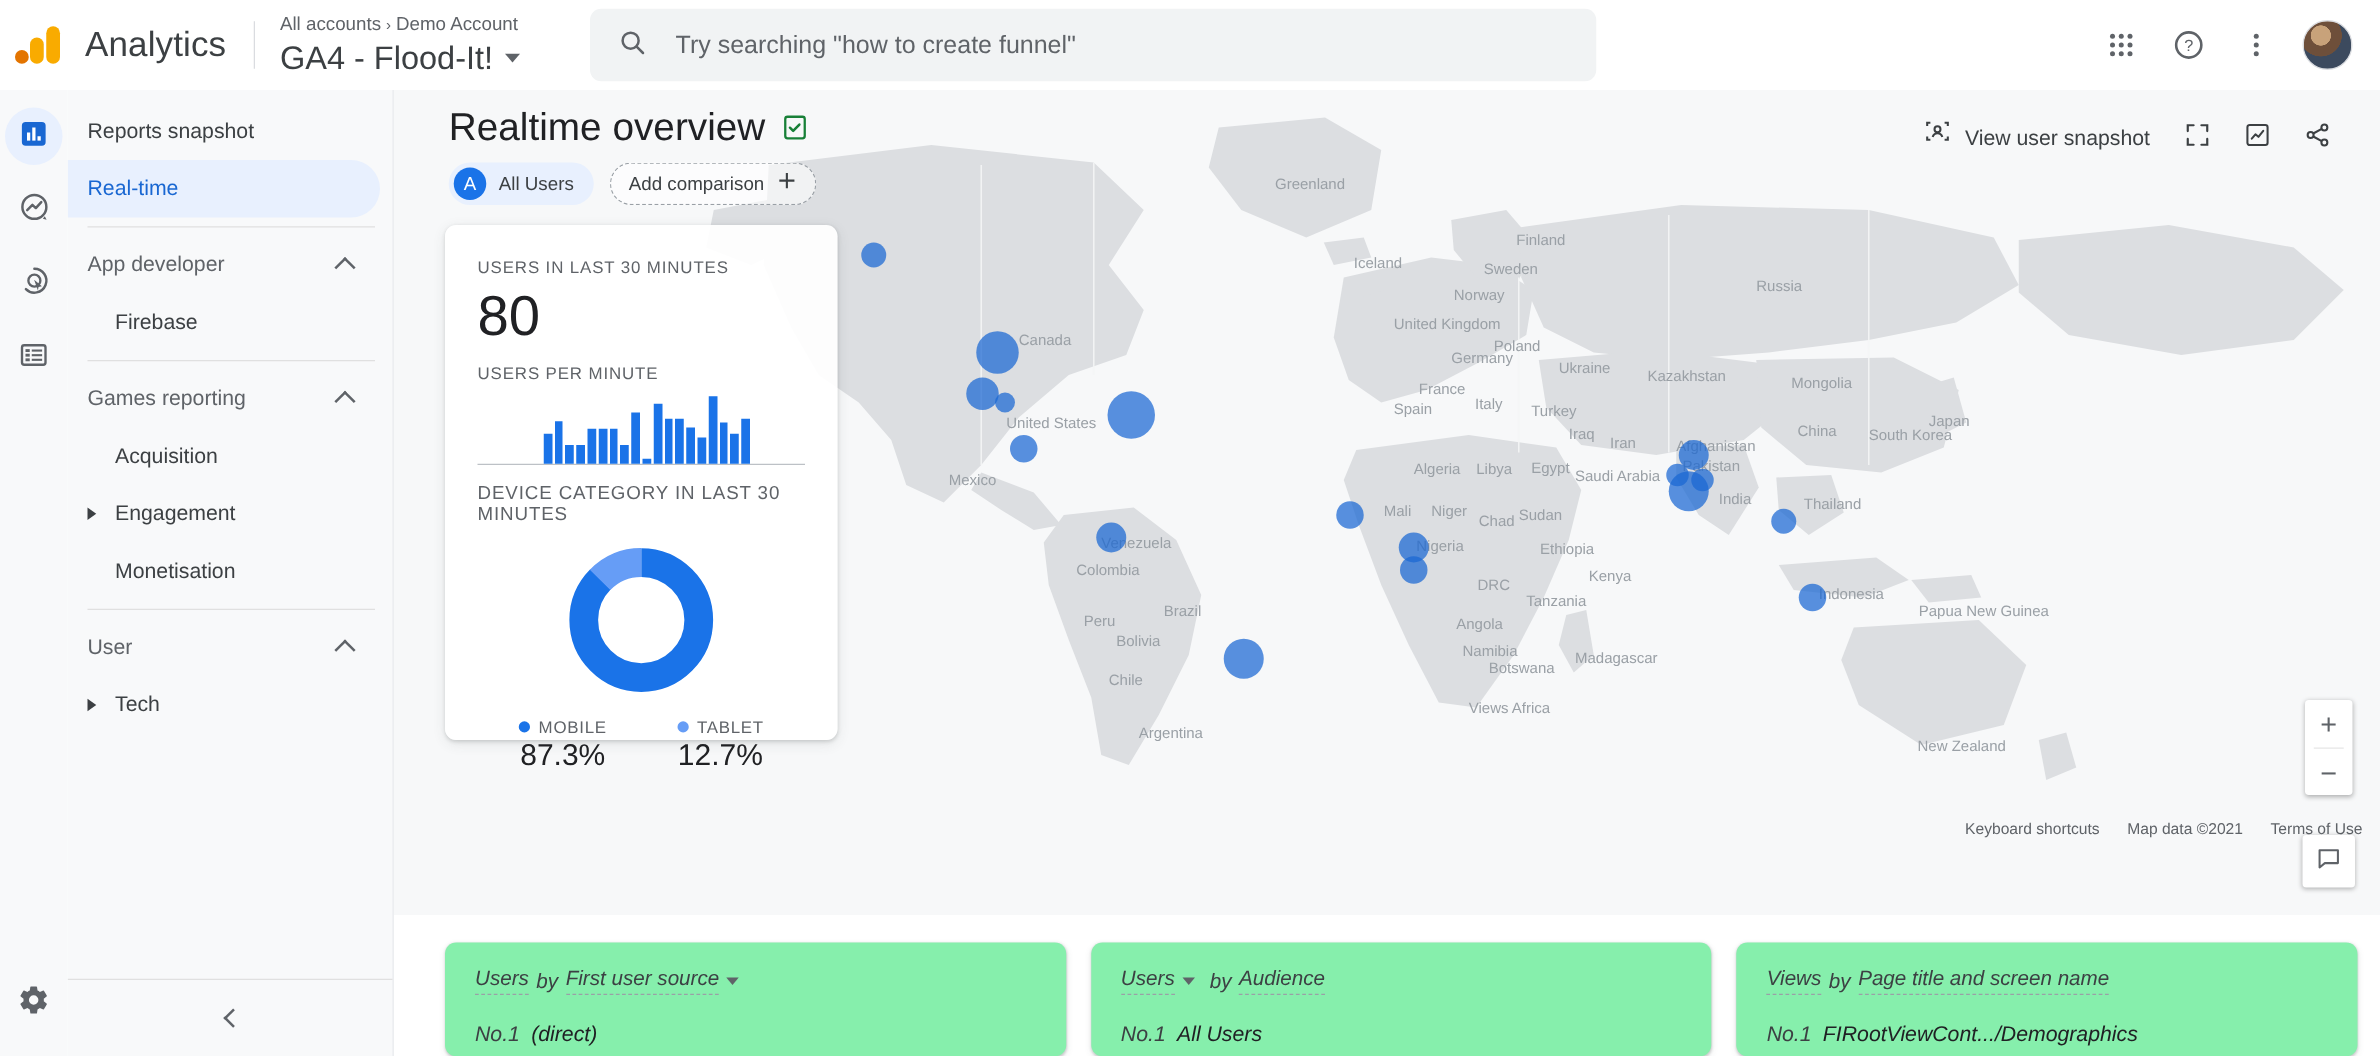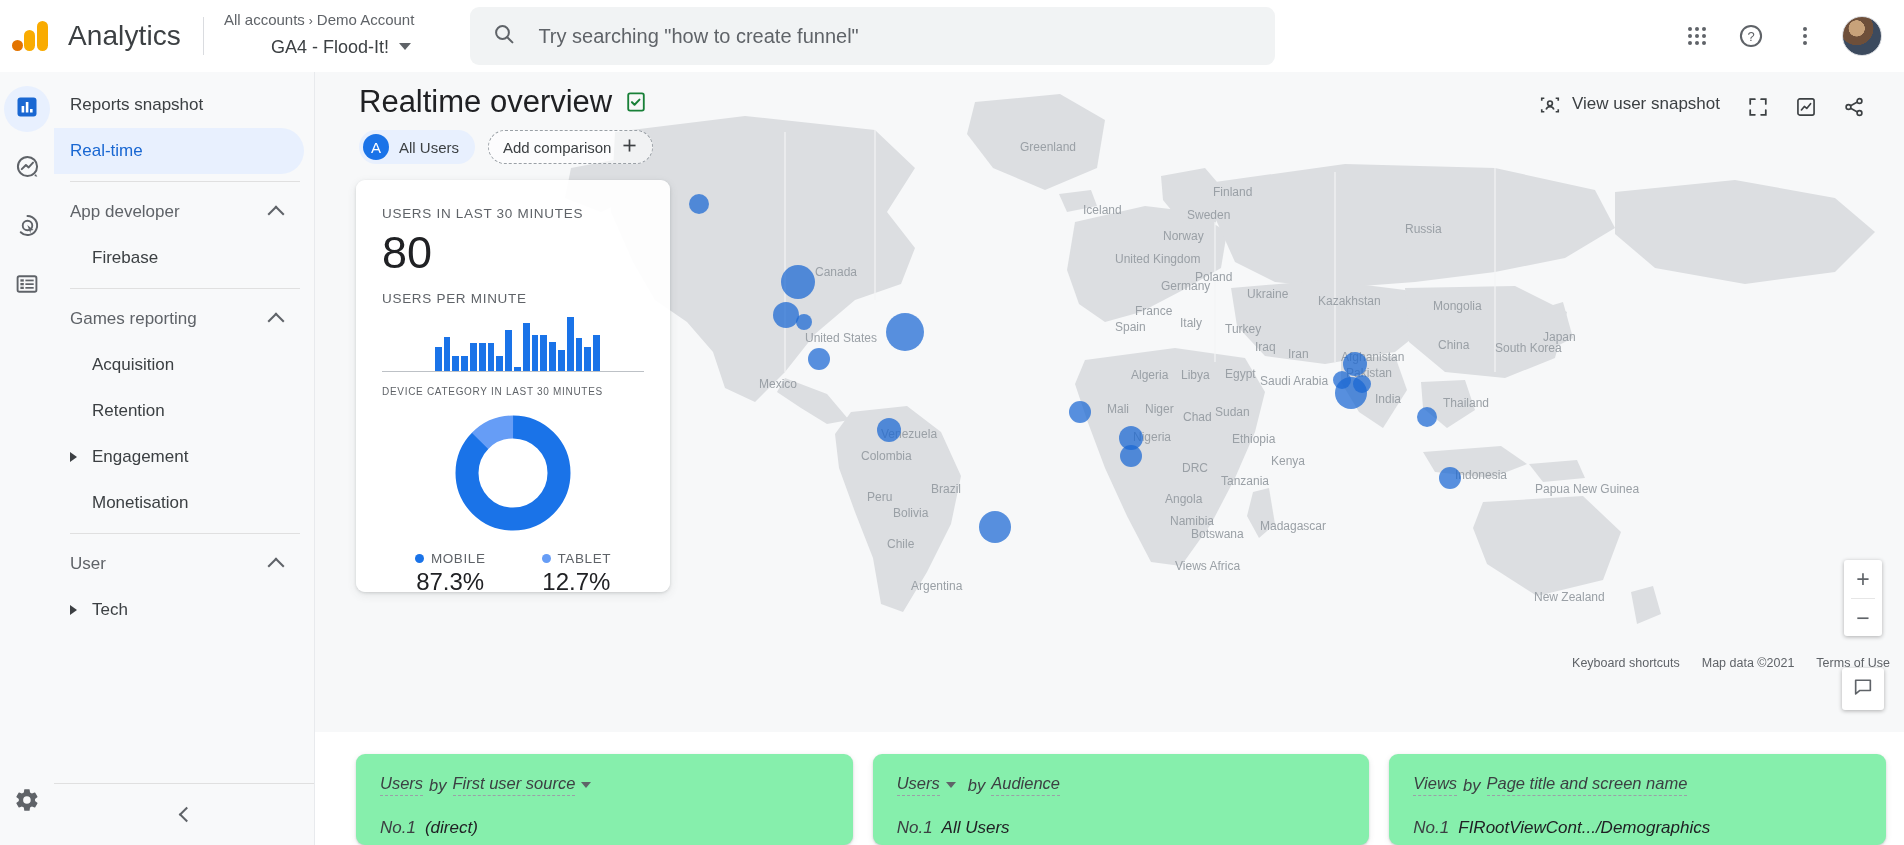--- a/index.html
+++ b/index.html
@@ -20,23 +20,22 @@
   .ga-logo { width: 42px; height: 34px; margin-left: 12px; position: relative; }
   .brand-name {
     font-size: 28px; color: #3c4043; margin-left: 14px; letter-spacing: .1px;
     font-weight: 400;
   }
   .topbar-sep { width: 1px; height: 38px; background: #dadce0; margin: 0 20px 0 22px; }
   .acct-block { display: flex; flex-direction: column; justify-content: center; }
   .acct-crumb { font-size: 15px; color: #5f6368; line-height: 20px; white-space: nowrap; }
   .acct-crumb .chev { margin: 0 4px; font-size: 12px; }
   .acct-prop {
-    font-size: 18px; color: #3c4043; line-height: 32px; display: flex; align-items: center;
+    font-size: 26px; color: #3c4043; line-height: 32px; display: flex; align-items: center;
     white-space: nowrap;
-    margin-left: 47px;
   }
   .acct-caret {
     display: inline-block; margin-left: 10px; width: 0; height: 0;
     border-left: 6px solid transparent; border-right: 6px solid transparent;
     border-top: 7px solid #5f6368;
   }
   .searchbar {
     margin-left: 56px; width: 805px; height: 58px; background: #f1f3f4;
     border-radius: 9px; display: flex; align-items: center; padding: 0 22px;
   }
@@ -141,42 +140,42 @@
   .chip-allusers-label { font-size: 15px; color: #3c4043; }
   .chip-add {
     height: 34px; border: 1px dashed #9aa0a6; border-radius: 17px; display: flex;
     align-items: center; padding: 0 14px; gap: 10px; cursor: pointer; background: rgba(255,255,255,.6);
   }
   .chip-add-label { font-size: 15px; color: #3c4043; }
 
   .head-actions {
     position: absolute; right: 30px; top: 14px; display: flex; align-items: center; gap: 8px; z-index: 6;
   }
-  .snapshot-btn { display: flex; align-items: flex-start; gap: 11px; padding: 8px 10px; cursor: pointer; }
+  .snapshot-btn { display: flex; align-items: flex-end; gap: 11px; padding: 8px 10px; cursor: pointer; }
   .snapshot-label { font-size: 17px; color: #3c4043; }
   .act-icon { width: 40px; height: 40px; display: flex; align-items: center; justify-content: center; cursor: pointer; }
 
   
   .stat-card {
     position: absolute; left: 41px; top: 108px; width: 314px; height: 412px;
     background: rgba(255,255,255,.93); border-radius: 9px;
     box-shadow: 0 1px 3px rgba(60,64,67,.18), 0 3px 10px rgba(60,64,67,.10);
     z-index: 7; padding: 26px 26px 0 26px;
   }
   .stat-kicker {
     font-size: 13.5px; letter-spacing: .7px; color: #5f6368; text-transform: uppercase;
   }
   .stat-big { font-size: 45px; color: #202124; line-height: 56px; margin-top: 4px; font-weight: 400; }
   .stat-kicker2 { font-size: 13.5px; letter-spacing: .7px; color: #5f6368; margin-top: 10px; text-transform: uppercase; }
   .bars {
     height: 56px; display: flex; align-items: flex-end; gap: 2px; margin-top: 10px;
     border-bottom: 1px solid #bdc1c6; padding-bottom: 0;
   }
   .bar { flex: 1; background: #1a73e8; min-height: 1px; }
-  .stat-kicker3 { font-size: 10px; letter-spacing: .7px; color: #5f6368; margin-top: 14px; text-transform: uppercase; }
+  .stat-kicker3 { font-size: 15px; letter-spacing: .7px; color: #5f6368; margin-top: 14px; text-transform: uppercase; }
   .donut-wrap { display: flex; justify-content: center; margin-top: 14px; }
   .legend { display: flex; justify-content: center; gap: 56px; margin-top: 16px; }
   .legend-col { display: flex; flex-direction: column; align-items: center; }
   .legend-top { display: flex; align-items: center; gap: 7px; }
   .legend-dot { width: 9px; height: 9px; border-radius: 50%; }
   .legend-name { font-size: 13.5px; letter-spacing: .6px; color: #5f6368; }
   .legend-val { font-size: 24px; color: #202124; margin-top: 2px; }
 
   
   .zoom-ctl {
@@ -347,23 +346,20 @@
       <div class="nav-row child">
         <span>Firebase</span>
       </div>
       <div class="nav-div"></div>
       <div class="nav-row section">
         <span>Games reporting</span>
         <span class="sect-caret"></span>
       </div>
       <div class="nav-row child">
         <span>Acquisition</span>
-      </div>
-      <div class="nav-row child">
-        <span>Retention</span>
       </div>
       <div class="nav-row child">
         <span class="exp-arrow"></span>
         <span>Engagement</span>
       </div>
       <div class="nav-row child">
         <span>Monetisation</span>
       </div>
       <div class="nav-div"></div>
       <div class="nav-row section">

